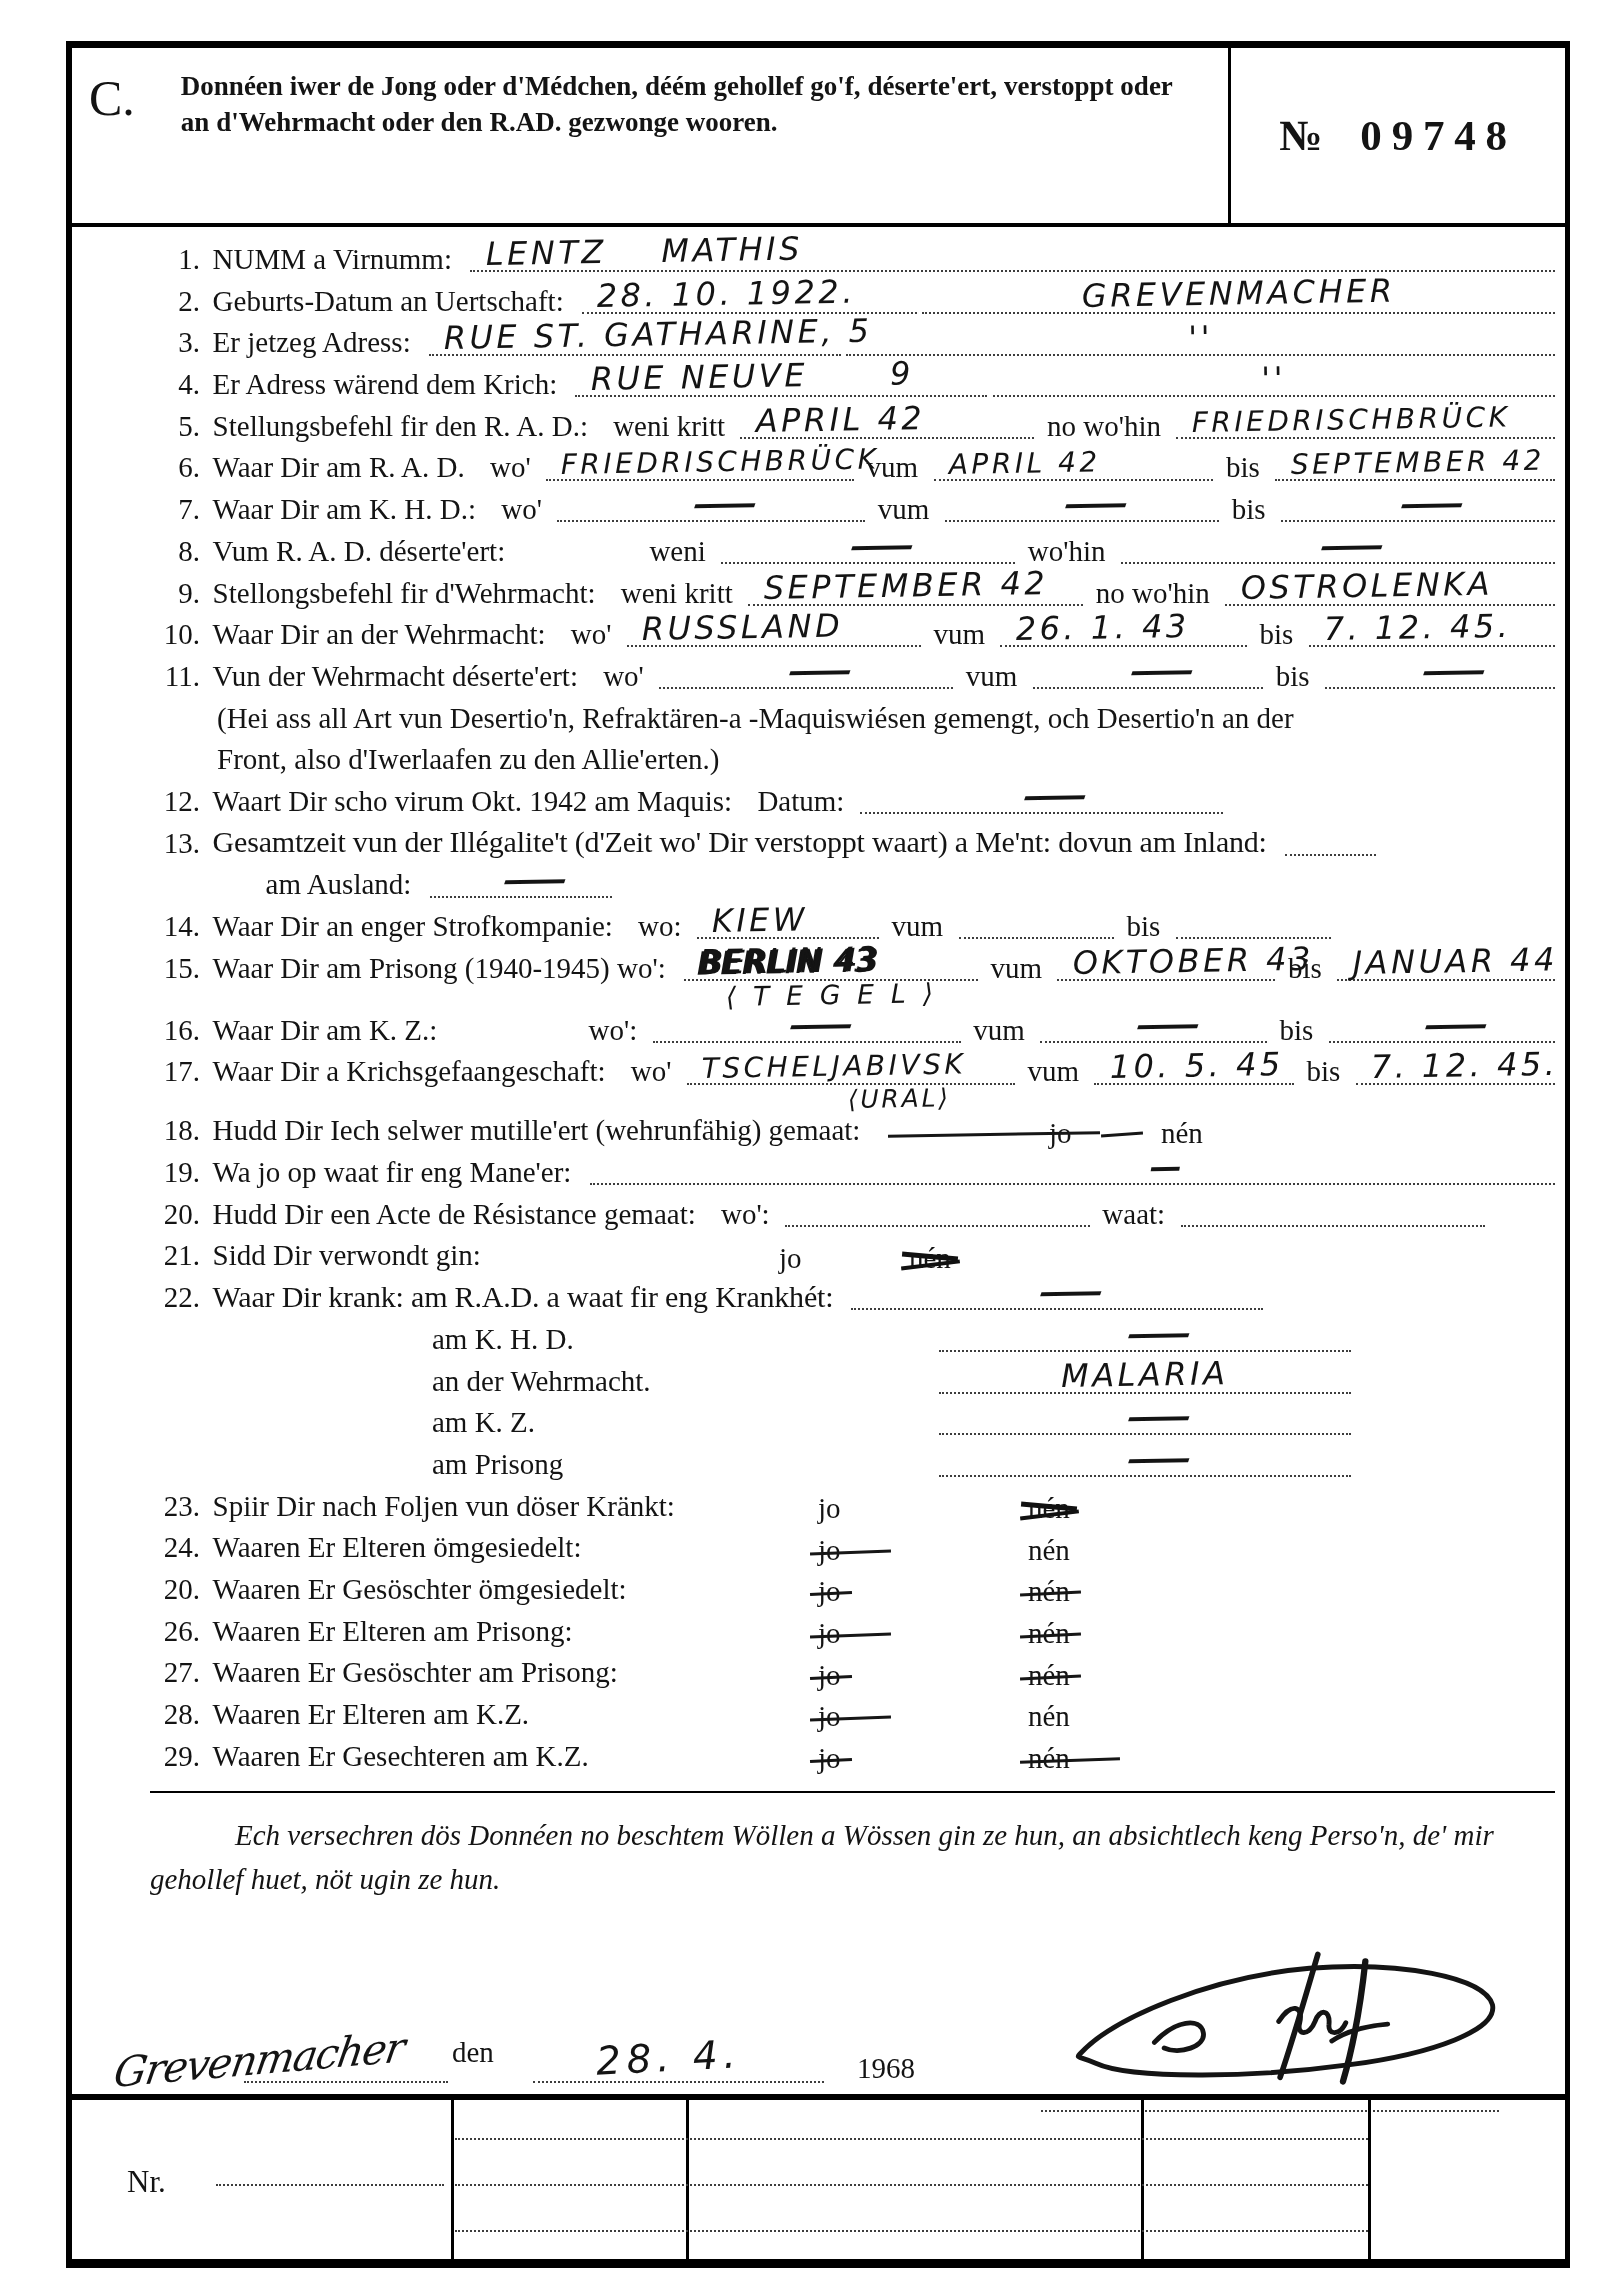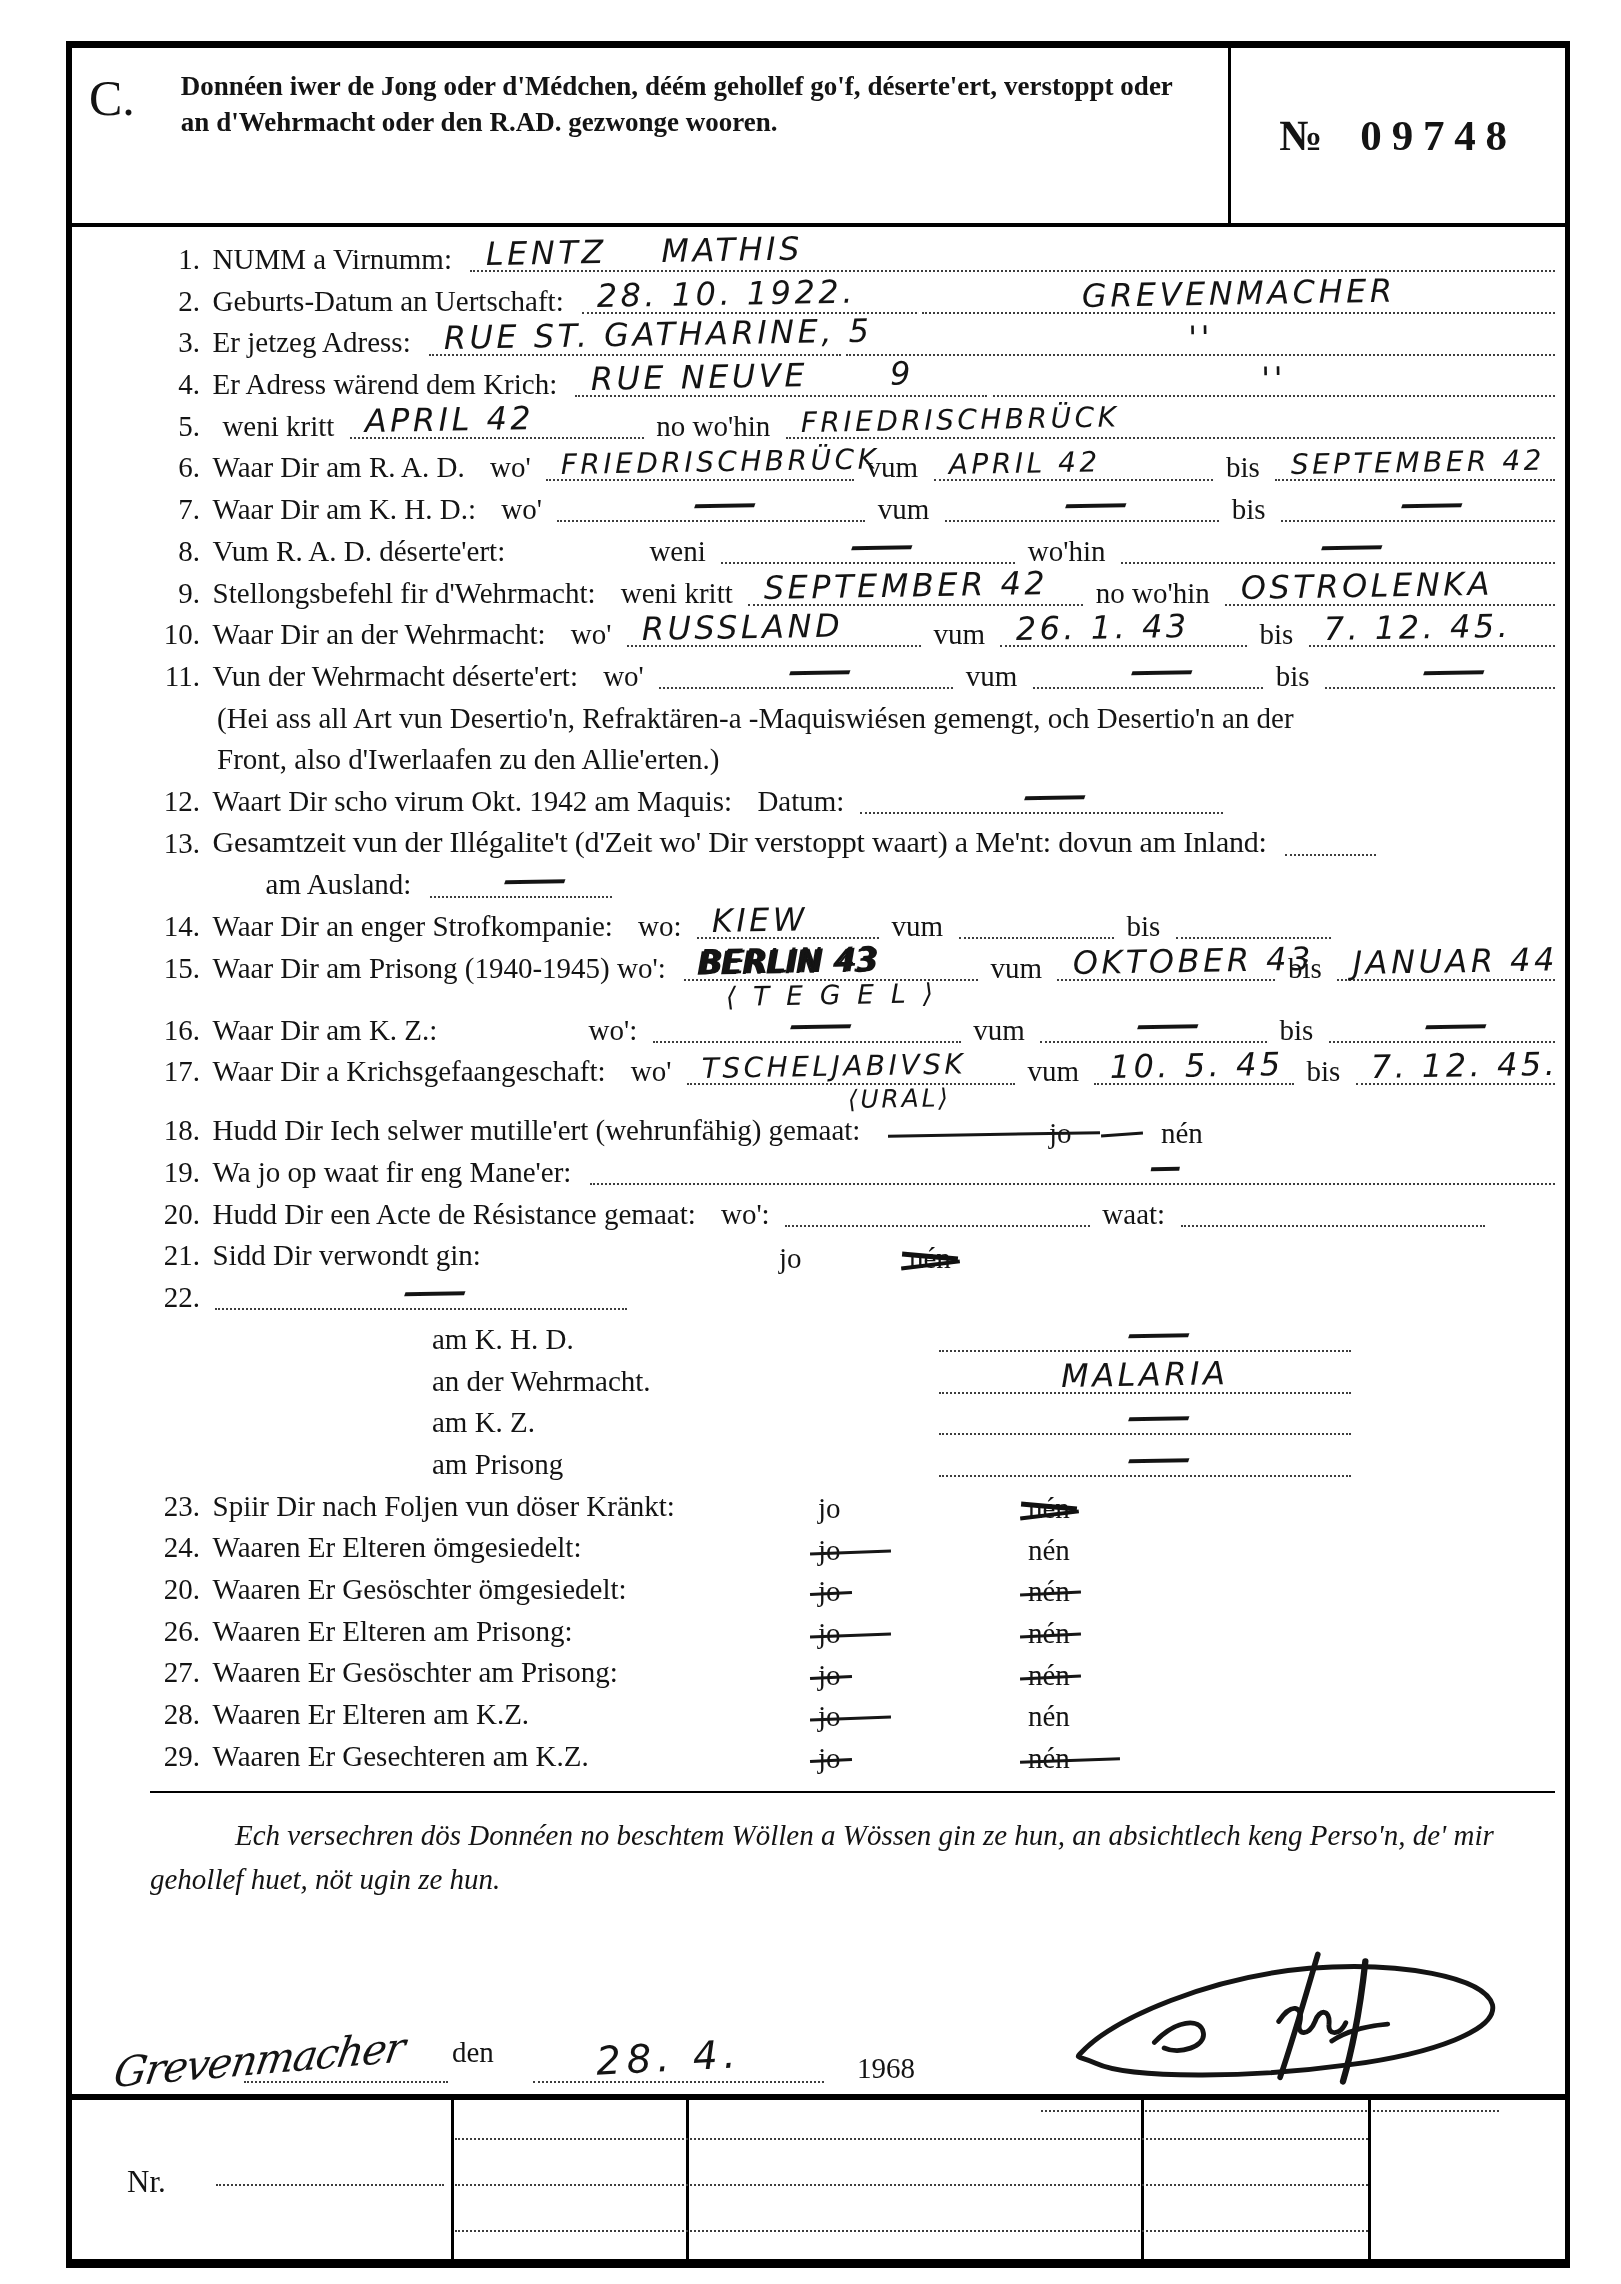--- a/index.html
+++ b/index.html
@@ -123,20 +123,21 @@
 
     <div class="row">
       <span class="num">4.</span>
       <span class="lbl">Er Adress wärend dem Krich:</span>
       <span class="fill f590"><span class="hw">RUE NEUVE      9</span></span>
       <span class="fill"><span class="hw c">''</span></span>
     </div>
 
     <div class="row">
       <span class="num">5.</span>
+      <span class="lbl">Stellungsbefehl fir den R. A. D.:</span>
       <span class="w">weni kritt</span>
       <span class="fill f420"><span class="hw">APRIL 42</span></span>
       <span class="w">no wo'hin</span>
       <span class="fill"><span class="hw sm">FRIEDRISCHBRÜCK</span></span>
     </div>
 
     <div class="row">
       <span class="num">6.</span>
       <span class="lbl">Waar Dir am R. A. D.</span>
       <span class="w">wo'</span>
@@ -299,20 +300,21 @@
 
     <div class="row">
       <span class="num">21.</span>
       <span class="lbl">Sidd Dir verwondt gin:</span>
       <span class="yn jo-21">jo</span>
       <span class="yn nen-21 scribbled">nén</span>
     </div>
 
     <div class="row">
       <span class="num">22.</span>
+      <span class="lbl tight">Waar Dir krank: am R.A.D. a waat fir eng Krankhét:</span>
       <span class="fill f590"><span class="hw c dash">—</span></span>
       <span class="sp330"></span>
     </div>
     <div class="row s22">
       <span class="lbl">am K. H. D.</span>
       <span class="fill f590"><span class="hw c dash">—</span></span>
       <span class="sp330"></span>
     </div>
     <div class="row s22">
       <span class="lbl">an der Wehrmacht.</span>

